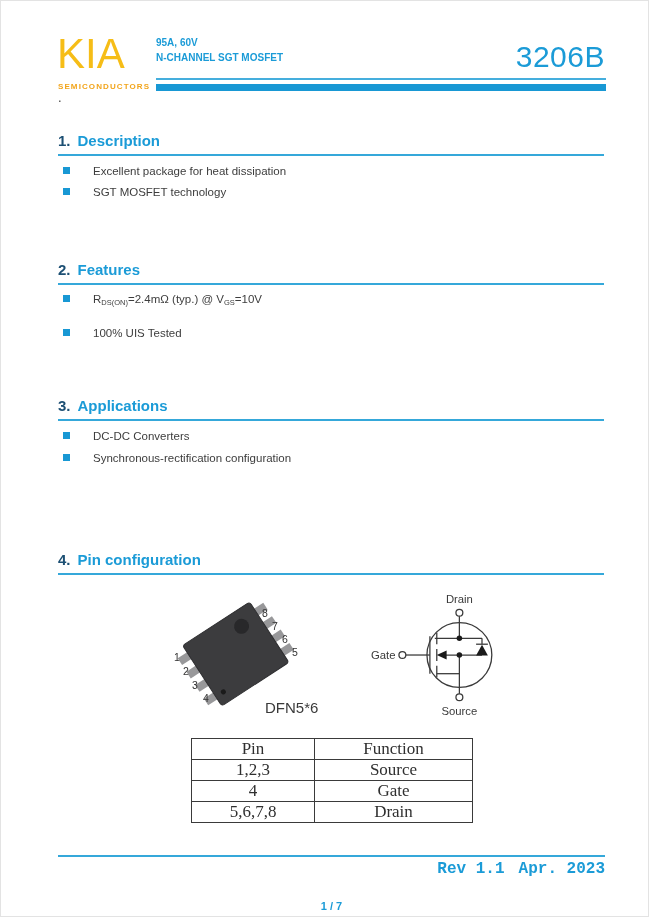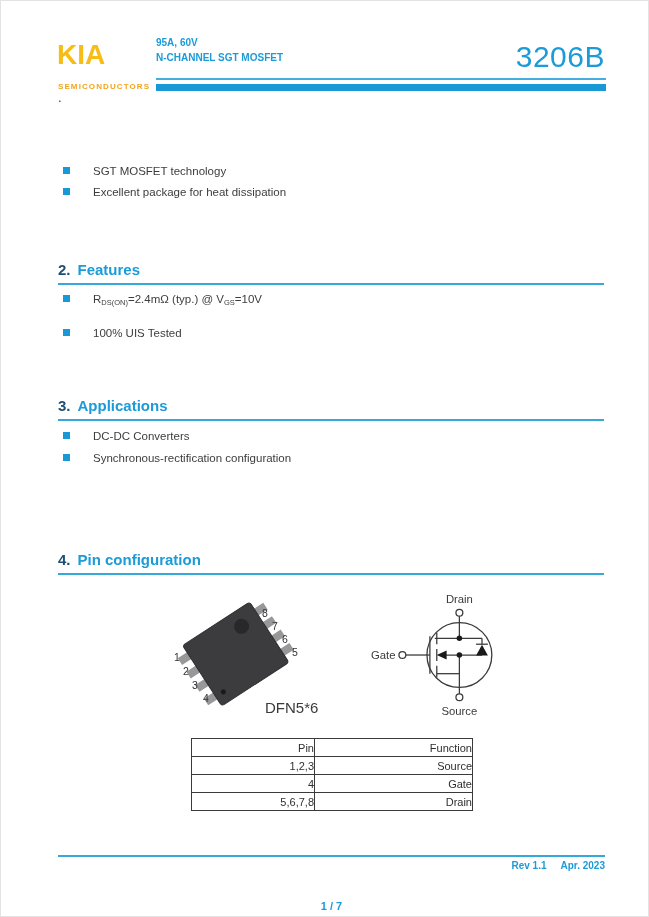--- a/index.html
+++ b/index.html
@@ -1,21 +1,21 @@
 <!DOCTYPE html>
 <html><head>
 <meta charset="utf-8">
 <style>
   html,body{margin:0;padding:0;background:#fff;}
   body{font-family:"Liberation Sans", sans-serif;}
   .page{position:relative;width:649px;height:917px;background:#ffffff;
         border:1px solid #e3e3e3;box-sizing:border-box;overflow:hidden;}
 
   
-  .logo{position:absolute;left:56px;top:40px;font-size:28px;font-weight:bold;
+  .logo{position:absolute;left:56px;top:32px;font-size:42px;font-weight:normal;
         color:#f6bd17;letter-spacing:0px;line-height:1;}
   .logo-sub{position:absolute;left:57px;top:81px;font-size:8px;font-weight:bold;
         color:#f2a51c;letter-spacing:1.1px;}
   .spec{position:absolute;left:155px;top:34px;font-size:10px;font-weight:bold;
         color:#1b9bd7;line-height:1.5;}
   .part{position:absolute;left:155px;top:39px;width:449px;text-align:right;
         font-size:30px;color:#1b9bd7;letter-spacing:0.5px;}
   .hline-thin{position:absolute;left:155px;top:77px;width:450px;height:2px;background:#45aedd;}
   .hline-thick{position:absolute;left:155px;top:83px;width:450px;height:7px;background:#1898d4;}
   .page-dot{position:absolute;left:57px;top:89px;font-size:13px;color:#444;}
@@ -32,57 +32,60 @@
   .txt{font-size:11.5px;color:#3d3d3d;white-space:nowrap;}
   .subs{font-size:7.5px;position:relative;top:2px;}
 
   
   .pkg-svg{position:absolute;left:160px;top:596px;width:185px;height:122px;}
   .sym-svg{position:absolute;left:366px;top:590px;width:172px;height:130px;}
   svg text{font-family:"Liberation Sans", sans-serif;}
 
   
   .pin-table{position:absolute;left:190px;top:737px;border-collapse:collapse;}
-  .pin-table td{border:1.4px solid #3a3a3a;font-size:11px;color:#2f2f2f;
-        text-align:right;height:17px;padding:0;}
+  .pin-table td{border:1.4px solid #3a3a3a;font-size:17px;color:#2f2f2f;
+        text-align:center;height:17px;padding:0;font-family:Liberation Serif, serif;}
   .pin-table .c1{width:122px;}
   .pin-table .c2{width:157px;}
 
   
   .fline{position:absolute;left:57px;top:854px;width:547px;height:2px;background:#35a8da;}
   .fpage{position:absolute;left:57px;top:899px;width:547px;text-align:center;
         font-size:11px;font-weight:bold;color:#1b9bd7;}
   .frev{position:absolute;left:57px;top:859px;width:547px;text-align:right;
-        font-size:10px;font-weight:bold;color:#1b9bd7;}
+        font-size:16px;font-weight:bold;color:#1b9bd7;font-family:Liberation Mono, monospace;}
   .frev span{margin-left:14px;}
 </style>
 </head>
 <body>
 
 <div class="page">
 
   <div class="logo">KIA</div>
   <div class="logo-sub">SEMICONDUCTORS</div>
   <div class="spec">
     <div>95A, 60V</div>
     <div>N-CHANNEL SGT MOSFET</div>
   </div>
   <div class="part">3206B</div>
   <div class="hline-thin"></div>
   <div class="hline-thick"></div>
   <div class="page-dot">.</div>
 
+  <div class="section-head" style="top:131px">
+    <span class="num">1.</span><span class="ttl">Description</span>
+  </div>
   <div class="blist" style="top:164px">
     <div class="item">
       <span class="sq"></span>
+      <span class="txt">Excellent package for heat dissipation</span>
+    </div>
+    <div class="item">
+      <span class="sq"></span>
       <span class="txt">SGT MOSFET technology</span>
-    </div>
-    <div class="item">
-      <span class="sq"></span>
-      <span class="txt">Excellent package for heat dissipation</span>
     </div>
   </div>
 
   <div class="section-head" style="top:260px">
     <span class="num">2.</span><span class="ttl">Features</span>
   </div>
   <div class="blist" style="top:292px">
     <div class="item" style="margin-bottom:22px">
       <span class="sq"></span>
       <span class="txt"><span>R</span><span class="subs">DS(ON)</span><span>=2.4mΩ (typ.) @ V</span><span class="subs">GS</span><span>=10V</span></span>

